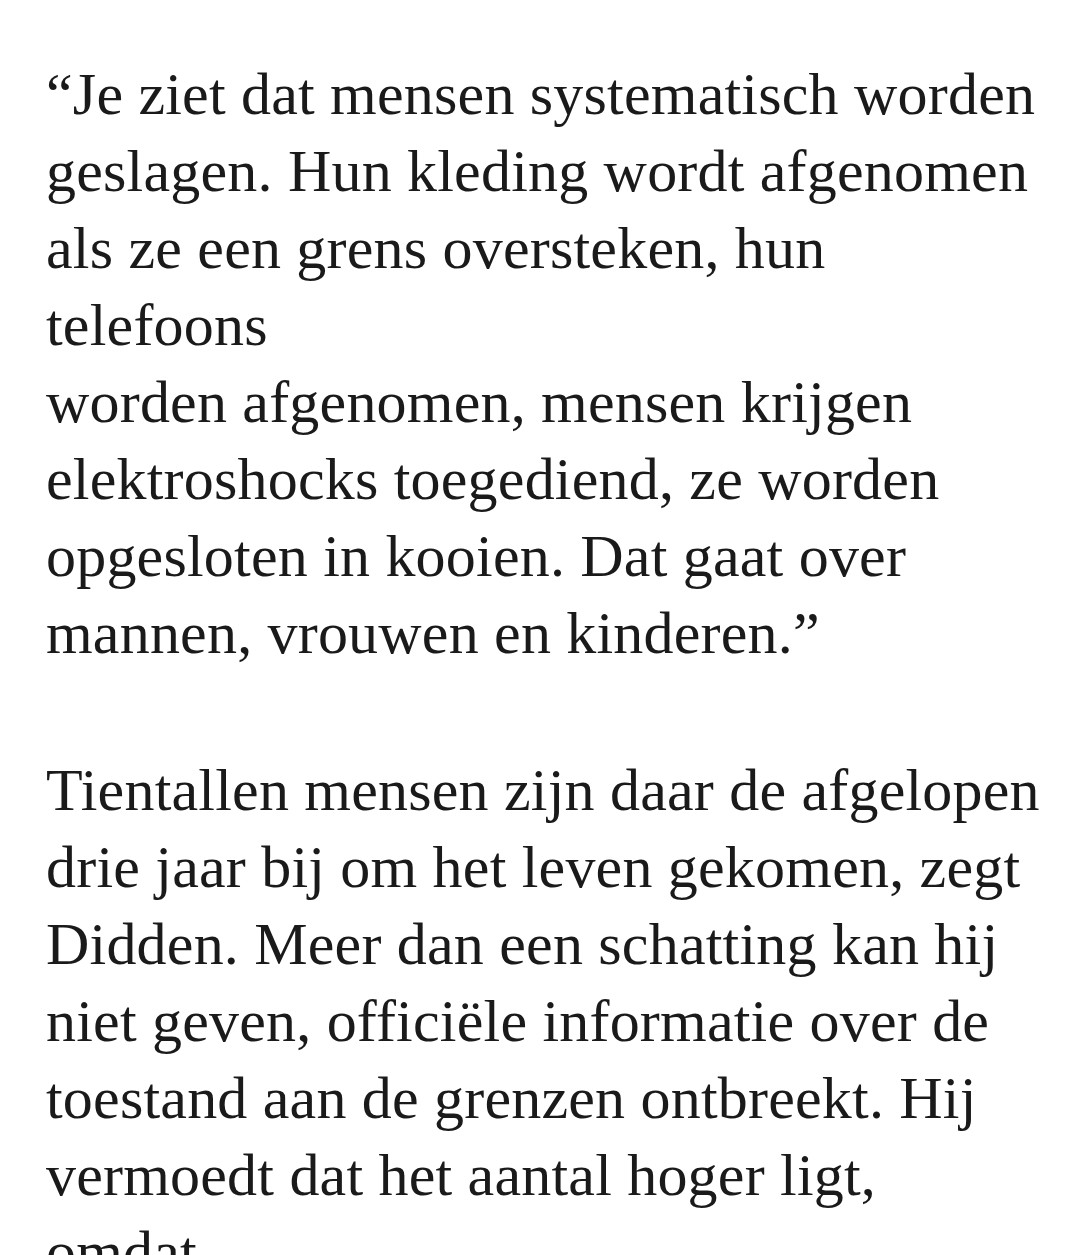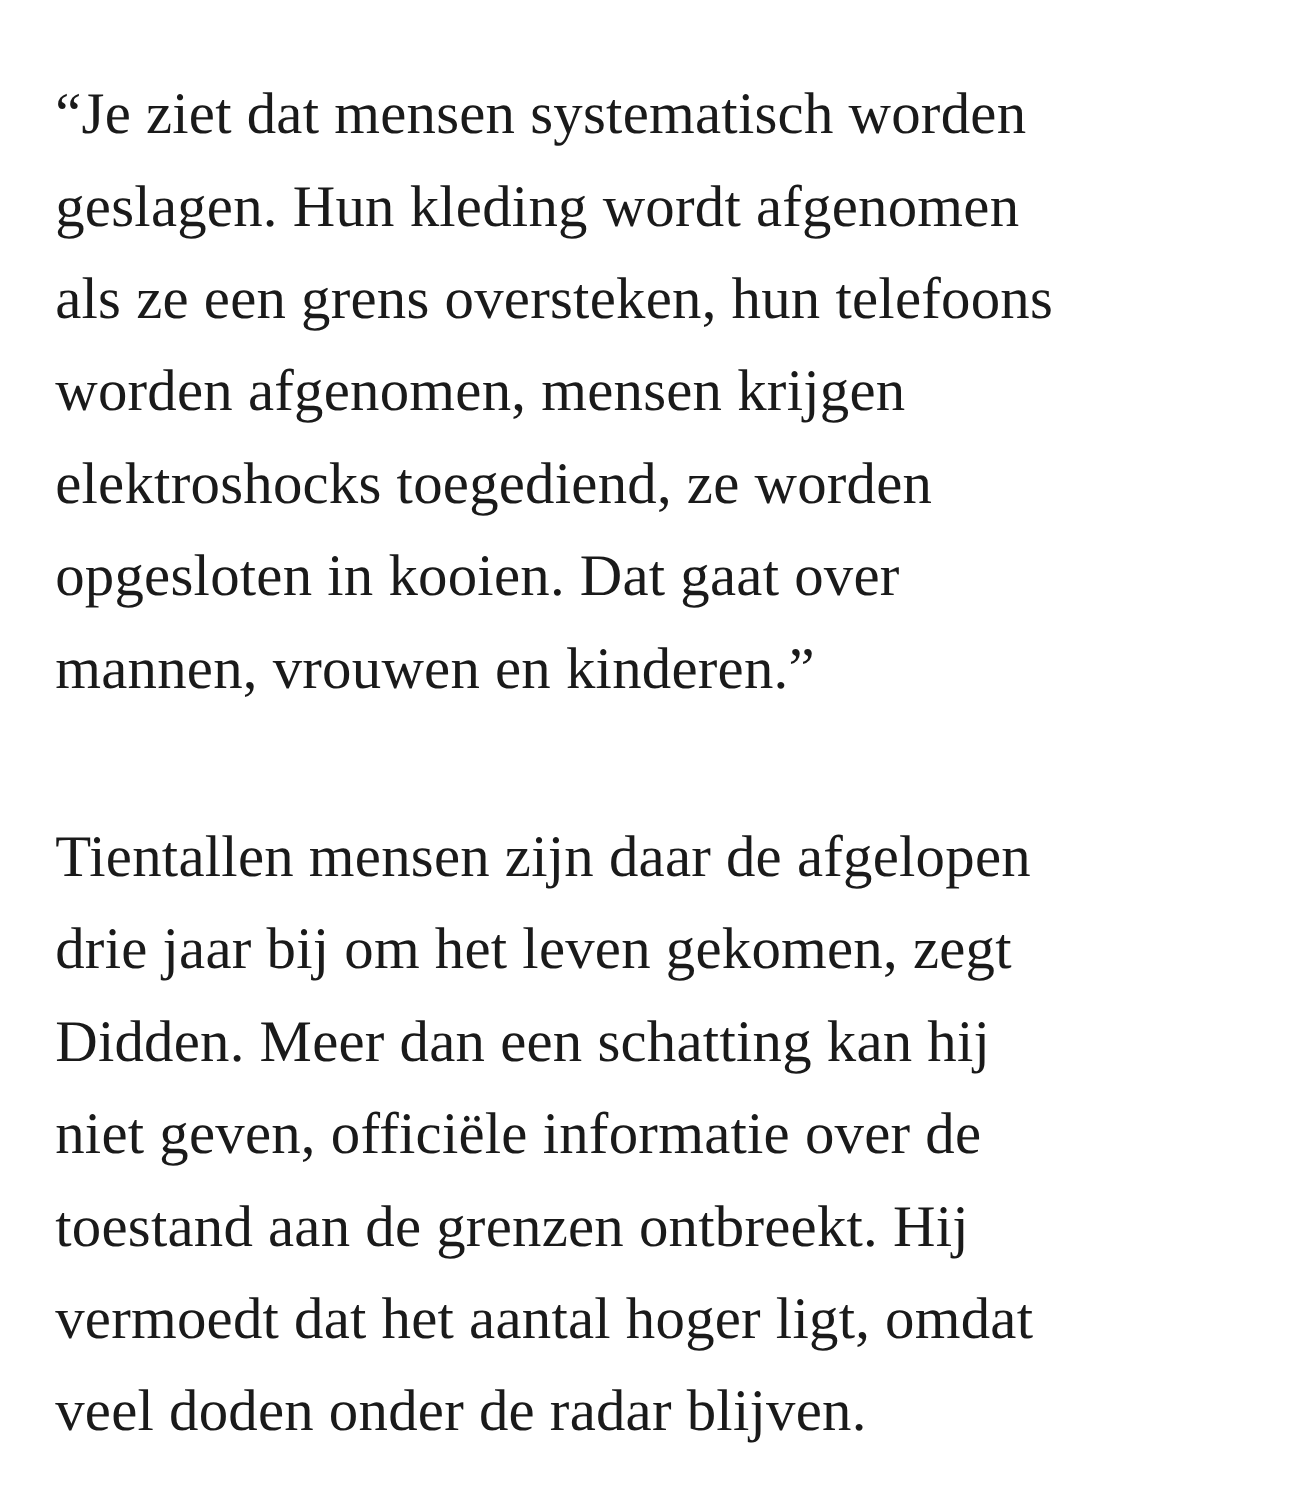--- a/index.html
+++ b/index.html
@@ -13,21 +13,21 @@
     height: 1255px;
     background: #ffffff;
     overflow: hidden;
     font-family: "Liberation Serif", "DejaVu Serif", serif;
   }
   .article-body {
     padding: 56px 40px 0 46px;
   }
   .para {
     margin: 0;
-    font-size: 49px;
+    font-size: 60px;
     line-height: 77px;
     font-weight: 400;
     color: #1a1a1a;
     letter-spacing: 0.2px;
     white-space: pre-line;      
     text-rendering: optimizeLegibility;
   }
   .para + .para {
     margin-top: 80px;           
   }

